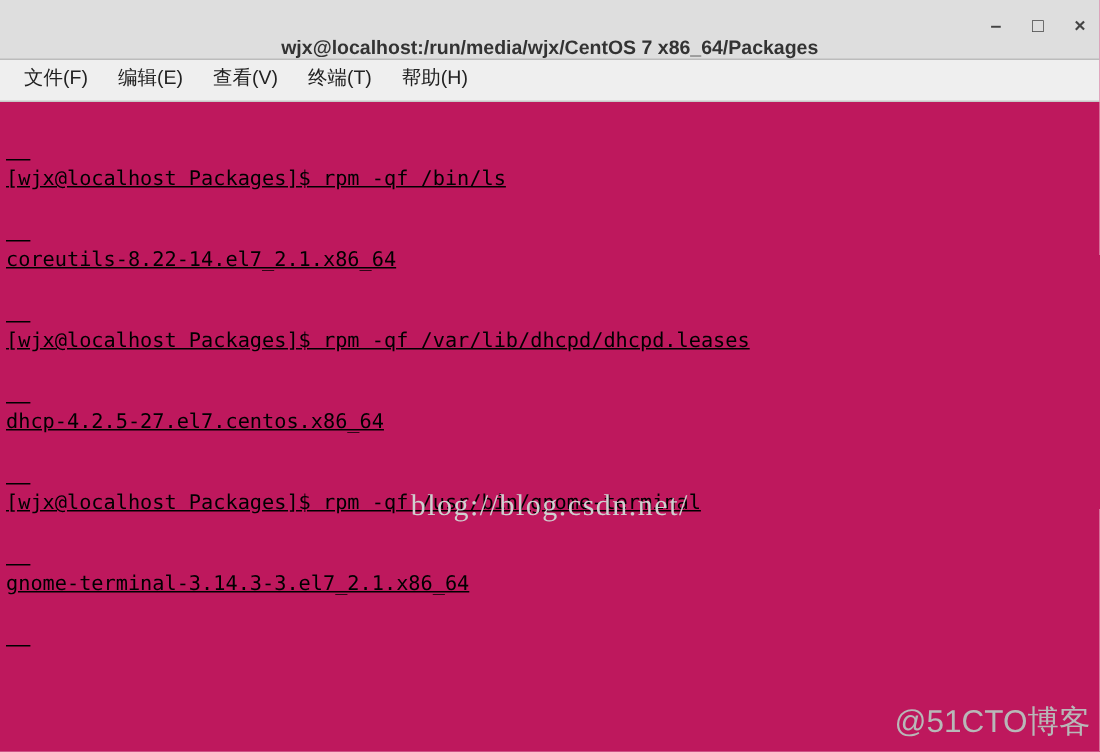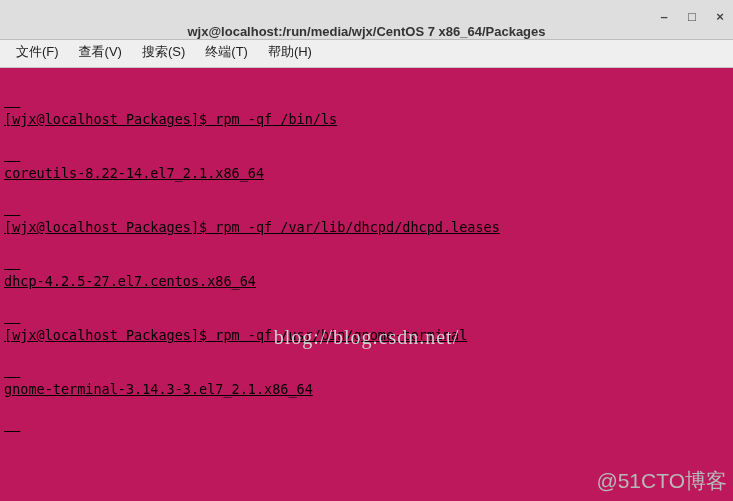--- a/index.html
+++ b/index.html
@@ -107,22 +107,22 @@
   <div class="title">wjx@localhost:/run/media/wjx/CentOS 7 x86_64/Packages</div>
   <div class="window-controls">
     <div class="win-btn">–</div>
     <div class="win-btn">□</div>
     <div class="win-btn">×</div>
   </div>
 </div>
 
 <div class="menubar">
   <div class="menu-item">文件(F)</div>
+  <div class="menu-item">编辑(E)</div>
   <div class="menu-item">查看(V)</div>
-  <div class="menu-item">搜索(S)</div>
   <div class="menu-item">终端(T)</div>
   <div class="menu-item">帮助(H)</div>
 </div>
 
 <div class="terminal">
   <div class="term-line">[wjx@localhost Packages]$ rpm -qf /bin/ls</div>
   <div class="term-line">coreutils-8.22-14.el7_2.1.x86_64</div>
   <div class="term-line">[wjx@localhost Packages]$ rpm -qf /var/lib/dhcpd/dhcpd.leases</div>
   <div class="term-line">dhcp-4.2.5-27.el7.centos.x86_64</div>
   <div class="term-line">[wjx@localhost Packages]$ rpm -qf /usr/bin/gnome-terminal</div>

